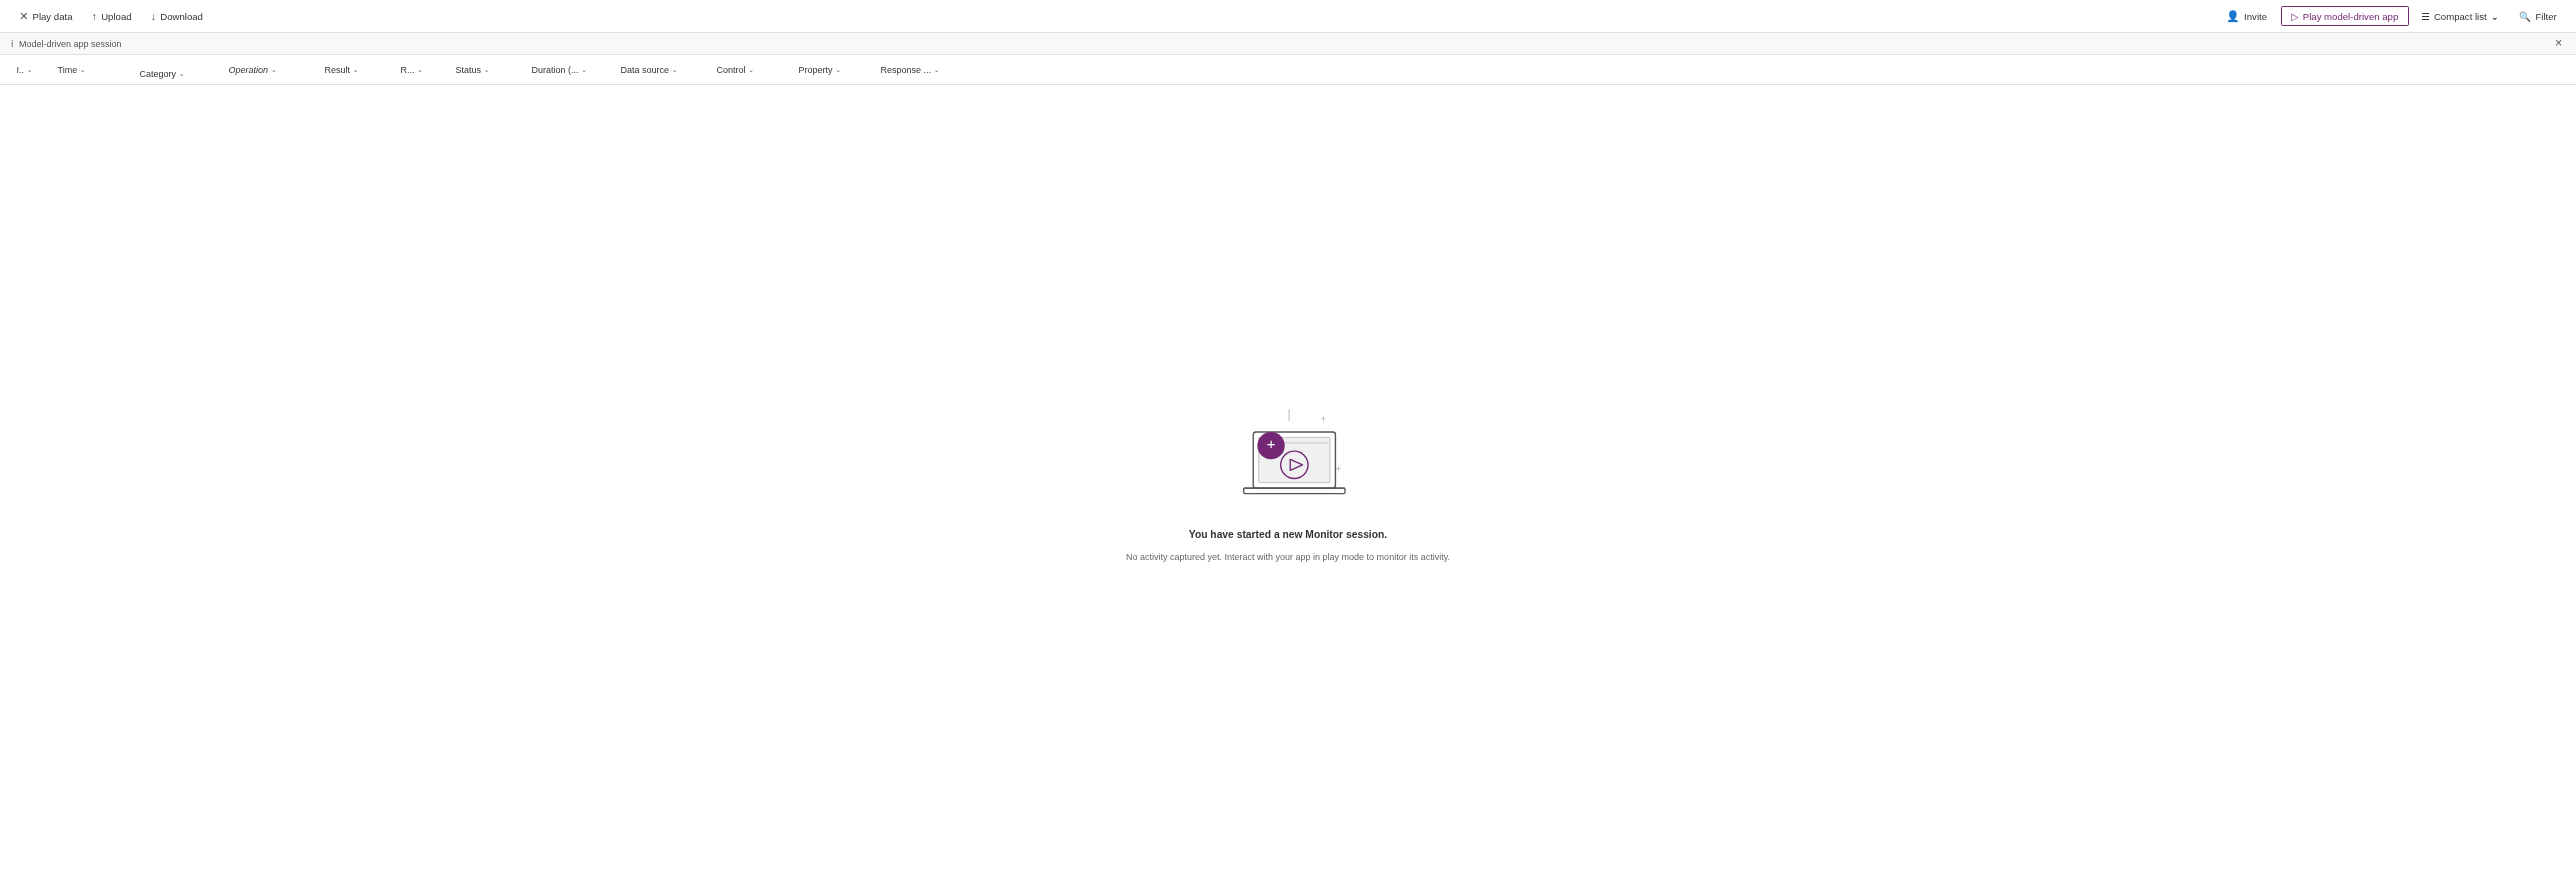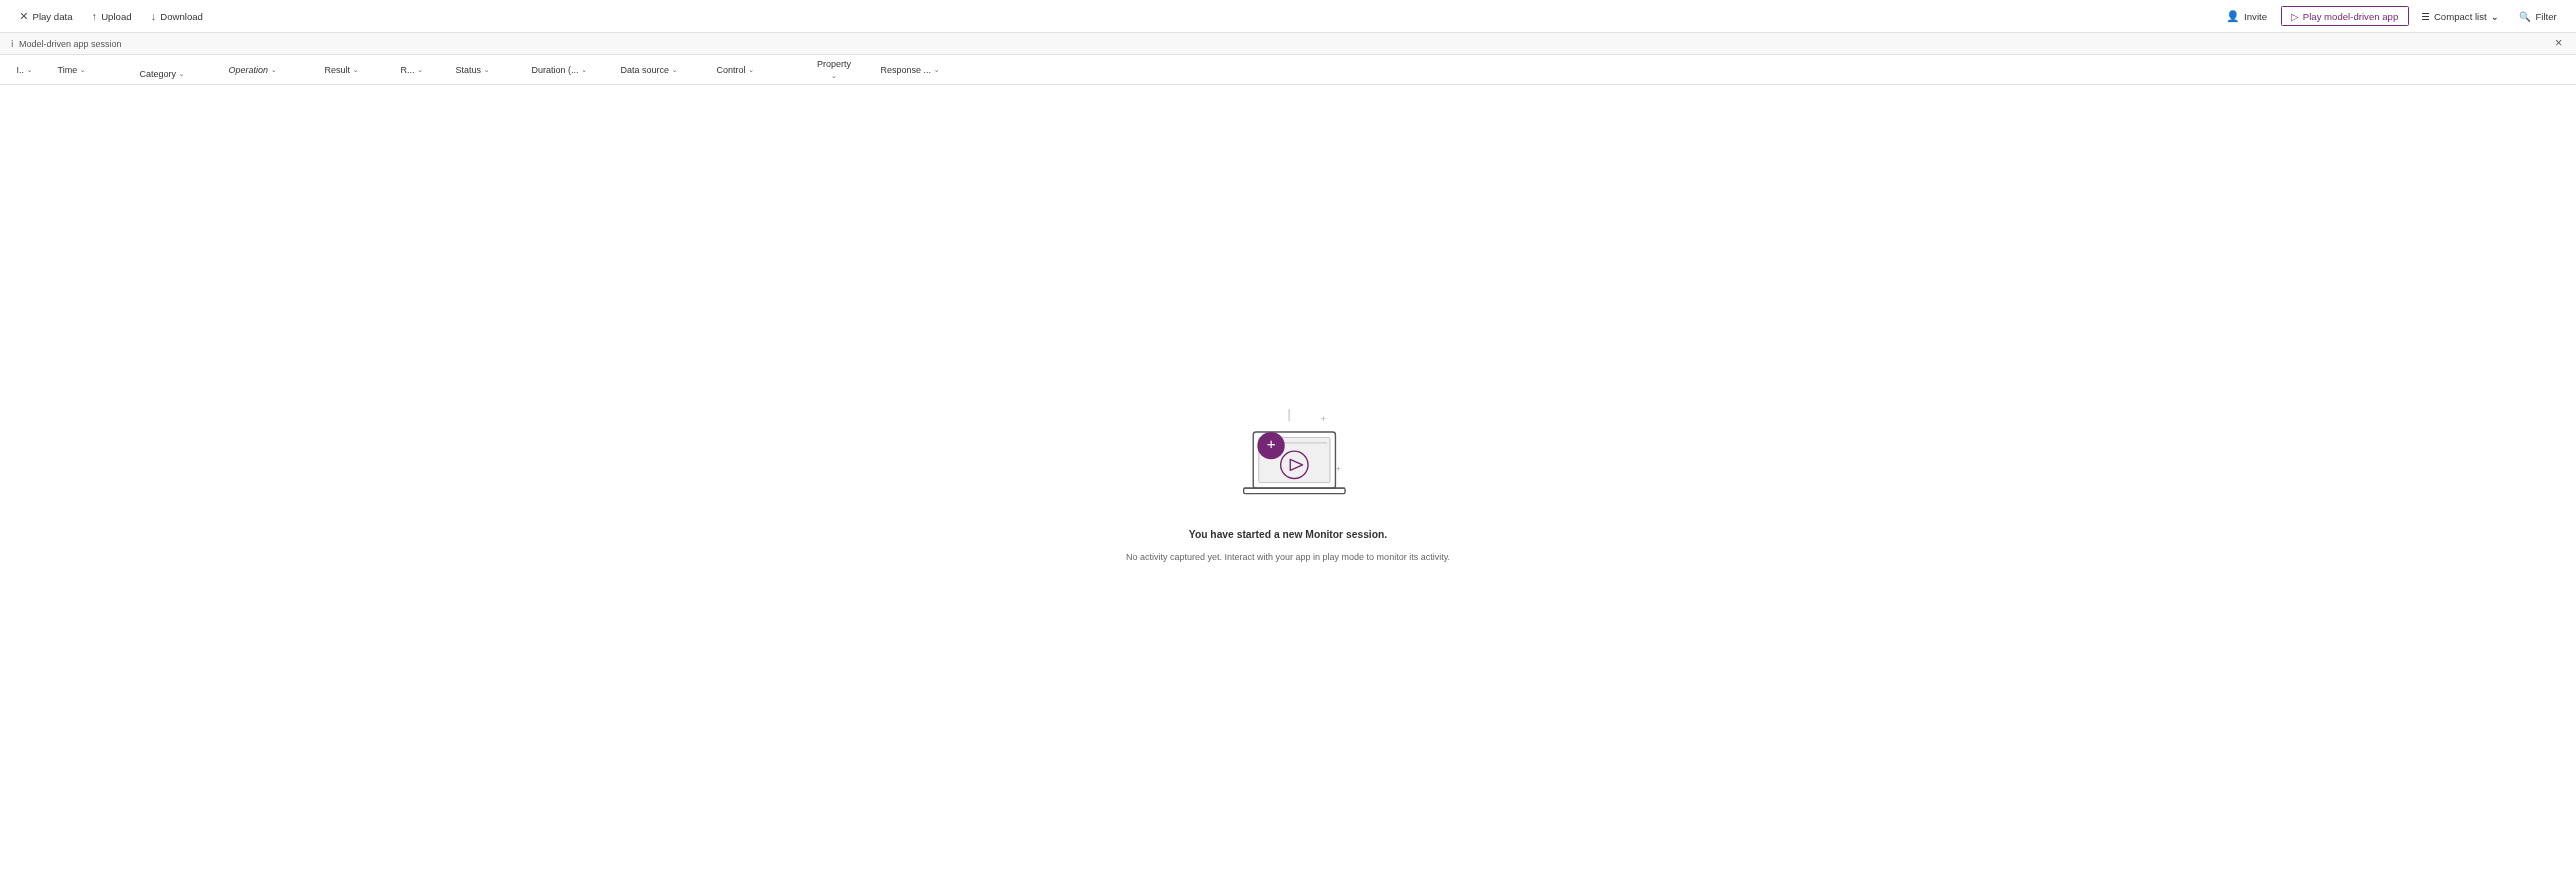--- a/index.html
+++ b/index.html
@@ -142,21 +142,21 @@
     .col-id { min-width: 41px; }
     .col-time { min-width: 82px; }
     .col-category { min-width: 89px; margin-top: 8px; }
     .col-operation { min-width: 96px; font-style: italic; }
     .col-result { min-width: 76px; }
     .col-r { min-width: 55px; }
     .col-status { min-width: 76px; }
     .col-duration { min-width: 89px; }
     .col-datasource { min-width: 96px; }
     .col-control { min-width: 82px; text-align: right; }
-    .col-property { min-width: 82px; flex-direction: column; }
+    .col-property { min-width: 82px; }
     .col-response { min-width: 96px; }
 
     
     .main-content {
       flex: 1;
       display: flex;
       flex-direction: column;
       align-items: center;
       justify-content: center;
       background: #fff;

